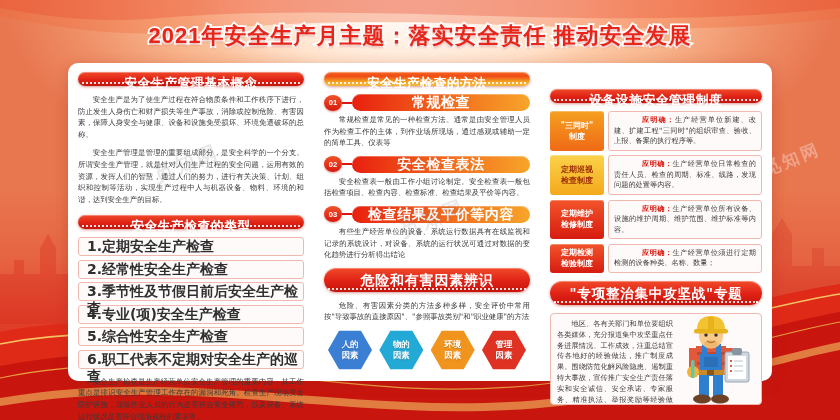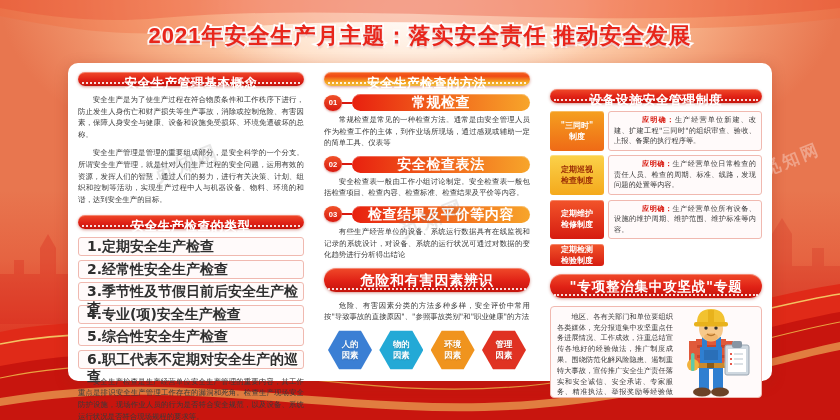--- a/index.html
+++ b/index.html
@@ -298,20 +298,23 @@
         </div>
         <div class="sysbody">
           <b>应明确：</b><span>生产经营单位所有设备、设施的维护周期、维护范围、维护标准等内容。</span>
         </div>
       </div>
 
       <div class="sysrow">
         <div class="syslabel r">
           <span>定期检测</span>
           <span>检验制度</span>
+        </div>
+        <div class="sysbody">
+          <b>应明确：</b><span>生产经营单位须进行定期检测的设备种类、名称、数量；</span>
         </div>
       </div>
 
       <div class="pill big2" style="margin-top:8px">"专项整治集中攻坚战"专题宣传活动</div>
 
       <div class="campbox">
         <div class="camptext">地区、各有关部门和单位要组织各类媒体，充分报道集中攻坚重点任务进展情况、工作成效，注重总结宣传各地好的经验做法，推广制度成果。围绕防范化解风险隐患、遏制重特大事故，宣传推广安全生产责任落实和安全诚信、安全承诺、专家服务、精准执法、举报奖励等经验做法，总结各地创新安全管理体制机制，提升安全生产工作水平。</div>
 
         <svg class="worker" viewBox="0 0 96 90">
 

